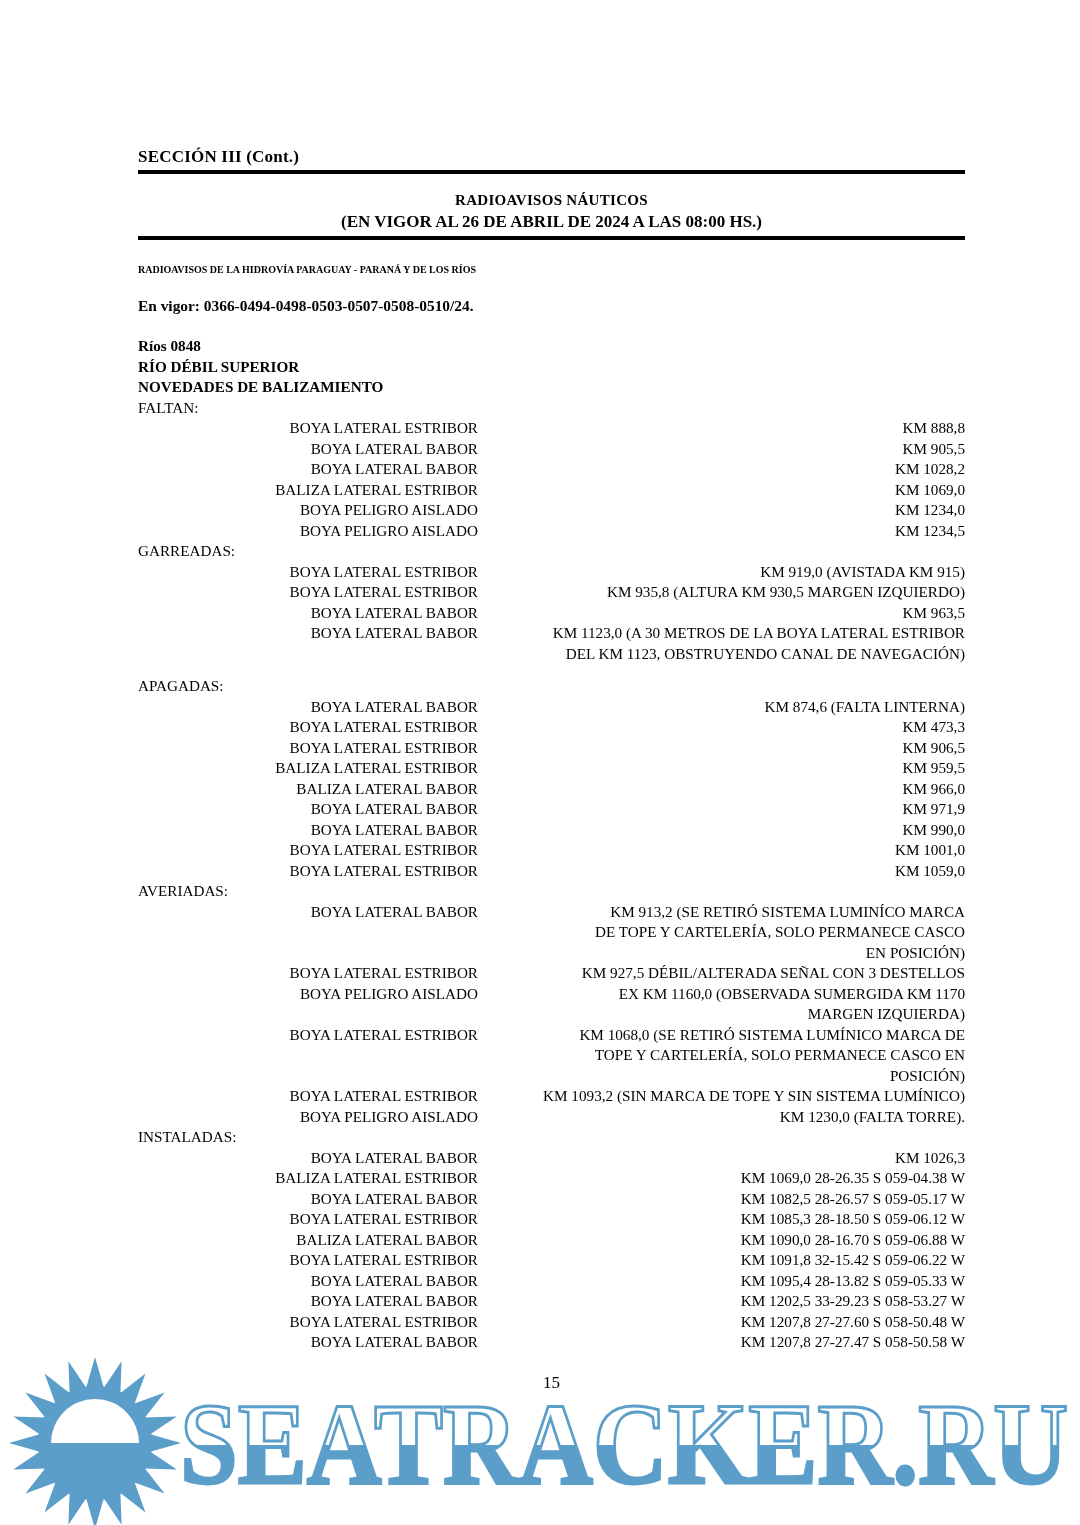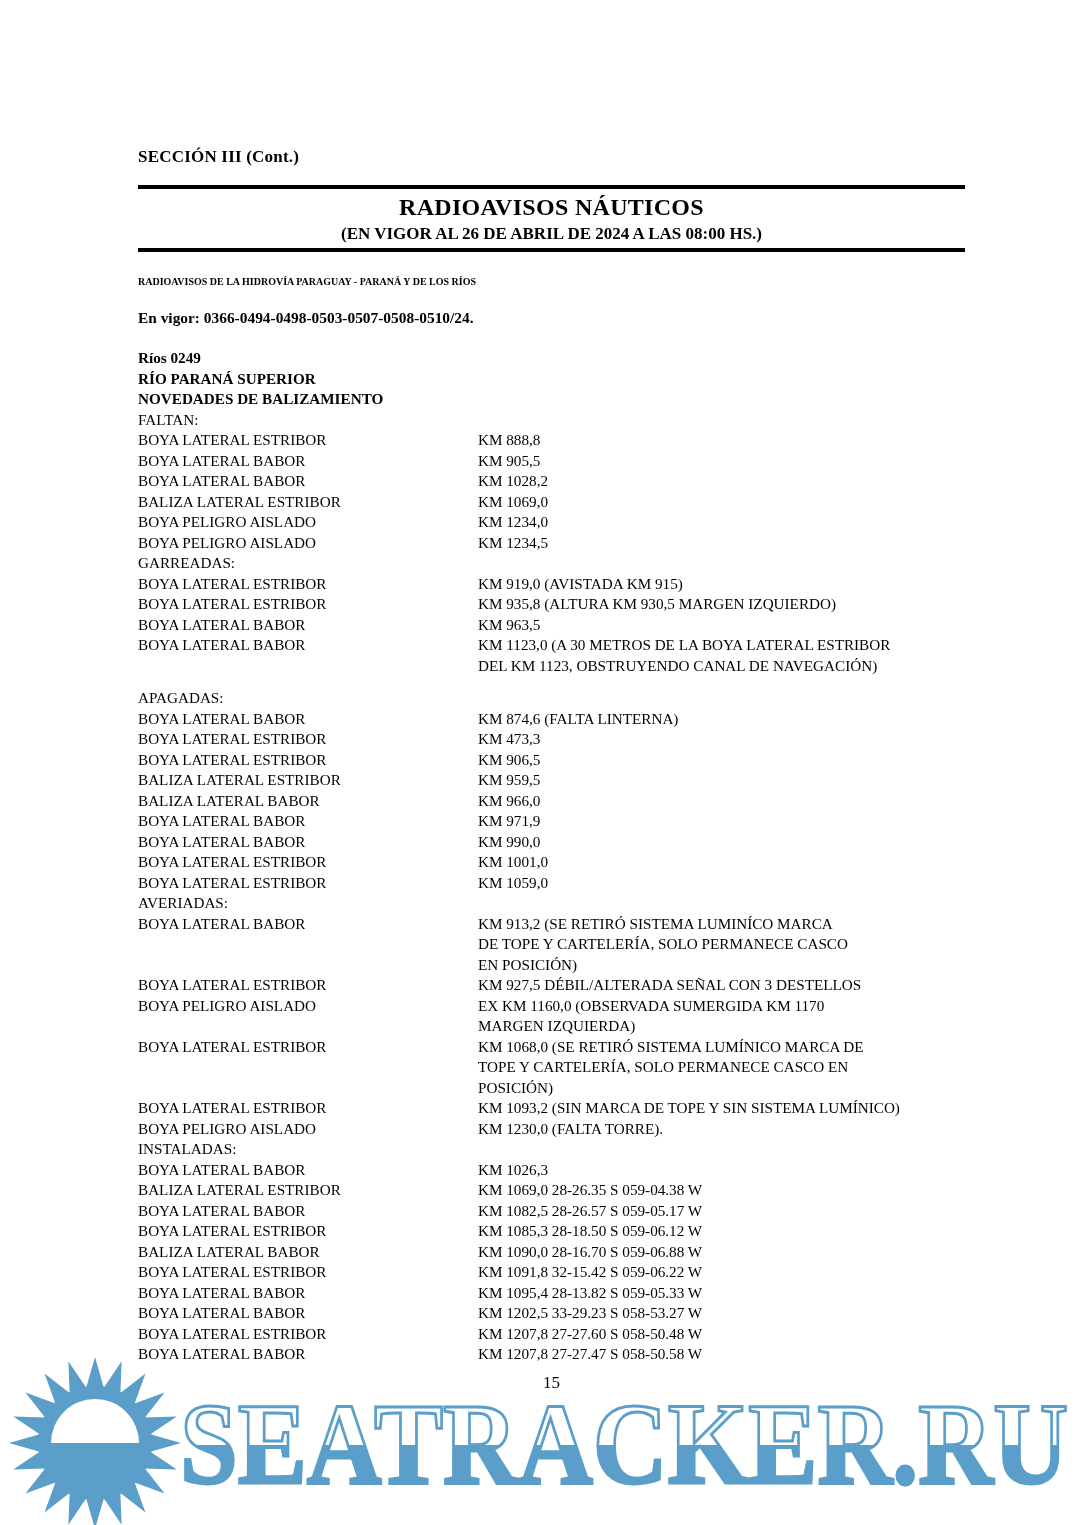--- a/index.html
+++ b/index.html
@@ -12,46 +12,46 @@
     color:#000;
   }
   .content{
     position:absolute;
     left:138px;top:147px;
     width:827px;
   }
   .sec-hdr{
     font-size:17px;font-weight:bold;
     letter-spacing:0.2px;
-    padding-bottom:18px;
+    padding-bottom:3px;
     border-bottom:4px solid #000;
   }
   .doc-title{
-    margin-top:5px;
-    font-size:24px;font-weight:bold;
+    margin-top:18px;
+    font-size:15px;font-weight:bold;
     text-align:center;
     letter-spacing:0.3px;
   }
   .doc-subtitle{
     margin-top:3px;
     font-size:17px;font-weight:bold;
     text-align:center;
   }
   .rule{height:4px;background:#000;margin-top:4px;}
   .doc-heading{
     margin-top:24px;
     font-size:10px;font-weight:bold;
   }
   .envigor{
     margin-top:22px;
     font-size:15.4px;font-weight:bold;
   }
   .notice{margin-top:21px;font-size:15.2px;line-height:20.5px;}
   .bold{font-weight:bold;}
-  .row{display:flex;align-items:flex-start;}
+  .row{display:flex;align-items:flex-start;text-align:right;}
   .col-item{width:340px;flex:0 0 340px;}
   .col-detail{flex:1 1 auto;white-space:pre-line;}
   .gap-after{margin-bottom:12px;}
   .page-number{
     position:absolute;
     left:138px;top:1373px;width:827px;
     text-align:center;
     font-size:17px;
   }
   .watermark{position:absolute;left:0;top:1352px;}
@@ -64,22 +64,22 @@
   <div class="content">
     <div class="sec-hdr">SECCIÓN III (Cont.)</div>
     <div class="doc-title">RADIOAVISOS NÁUTICOS</div>
     <div class="doc-subtitle">(EN VIGOR AL 26 DE ABRIL DE 2024 A LAS 08:00 HS.)</div>
     <div class="rule"></div>
 
     <div class="doc-heading">RADIOAVISOS DE LA HIDROVÍA PARAGUAY - PARANÁ Y DE LOS RÍOS</div>
     <div class="envigor">En vigor: 0366-0494-0498-0503-0507-0508-0510/24.</div>
 
     <div class="notice">
-      <div class="bold">Ríos 0249</div>
-      <div class="bold">RÍO PARANÁ SUPERIOR</div>
+      <div class="bold">Ríos 0848</div>
+      <div class="bold">RÍO DÉBIL SUPERIOR</div>
       <div class="bold">NOVEDADES DE BALIZAMIENTO</div>
       <div>
           <div class="">
             <div>FALTAN:</div>
             <div class="row">
     <div class="col-item">BOYA LATERAL ESTRIBOR</div>
     <div class="col-detail">KM 888,8</div>
   </div>
             <div class="row">
     <div class="col-item">BOYA LATERAL BABOR</div>

